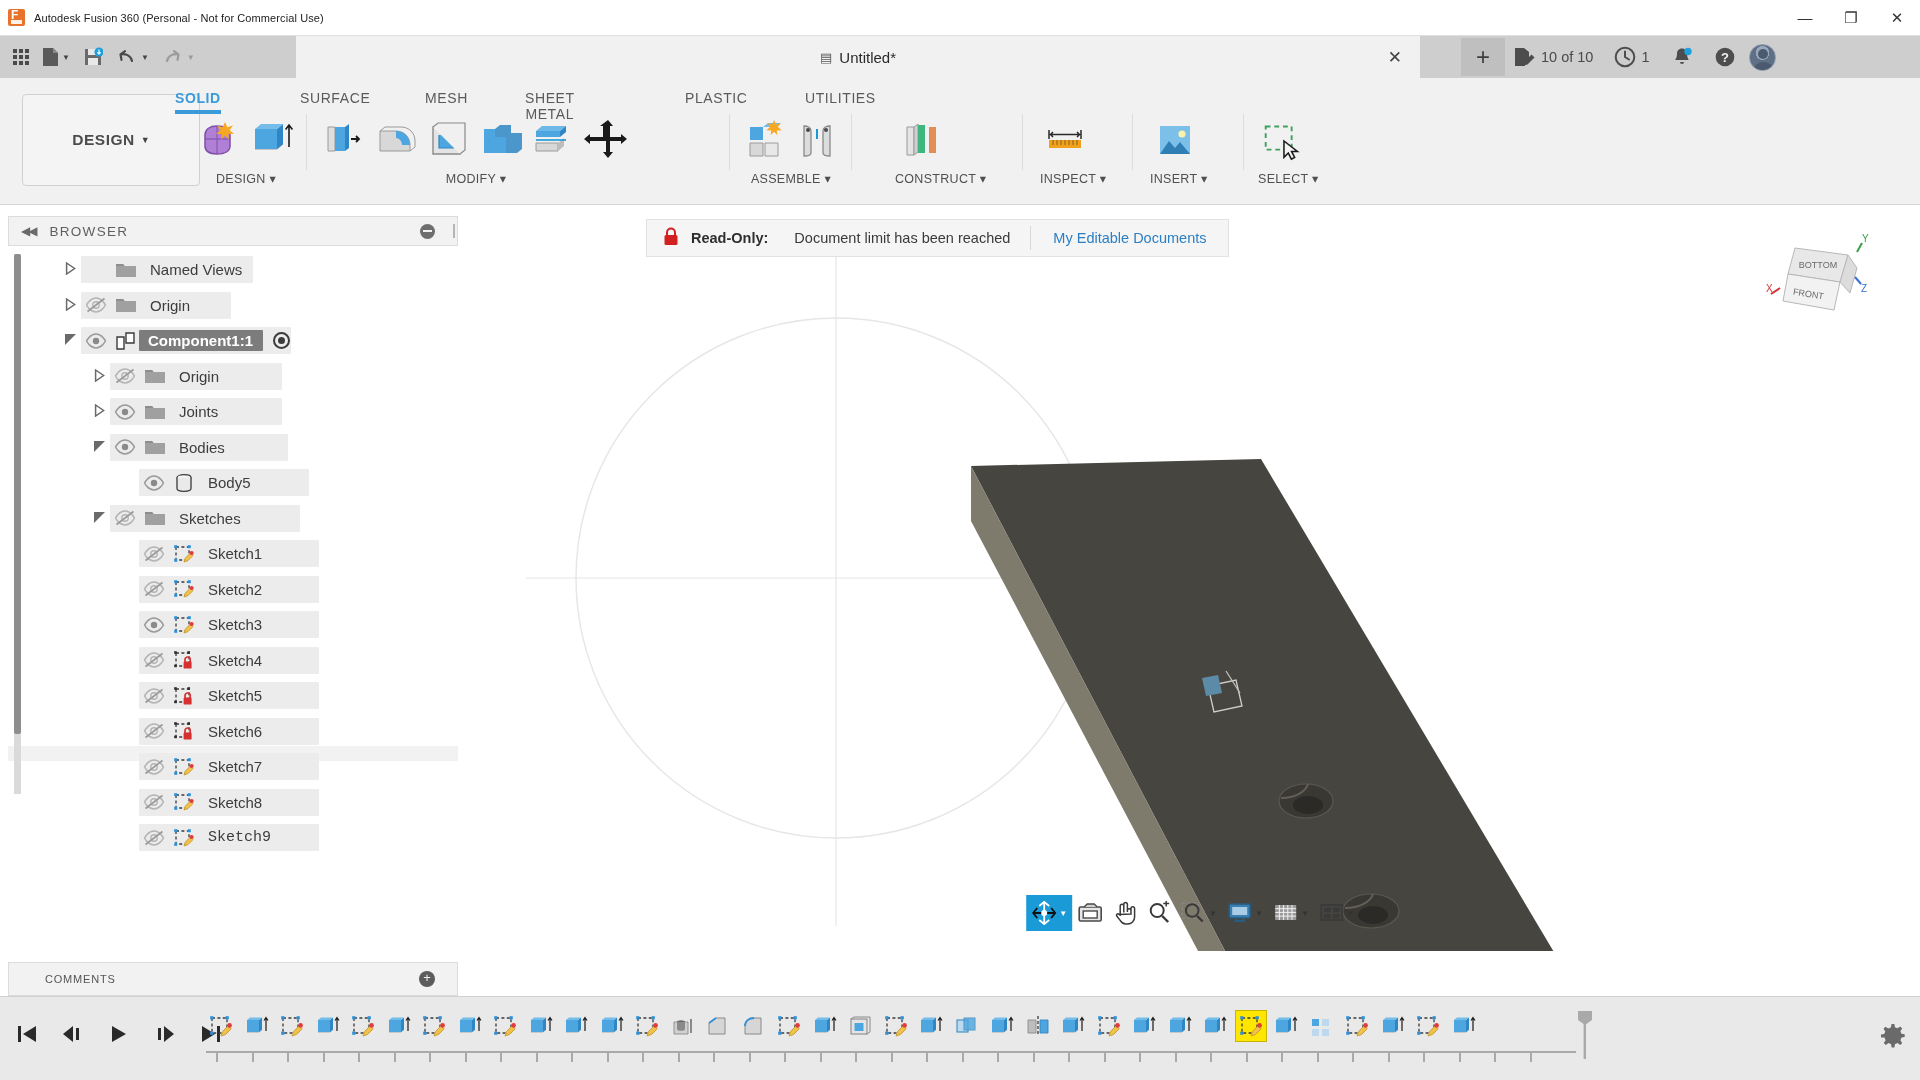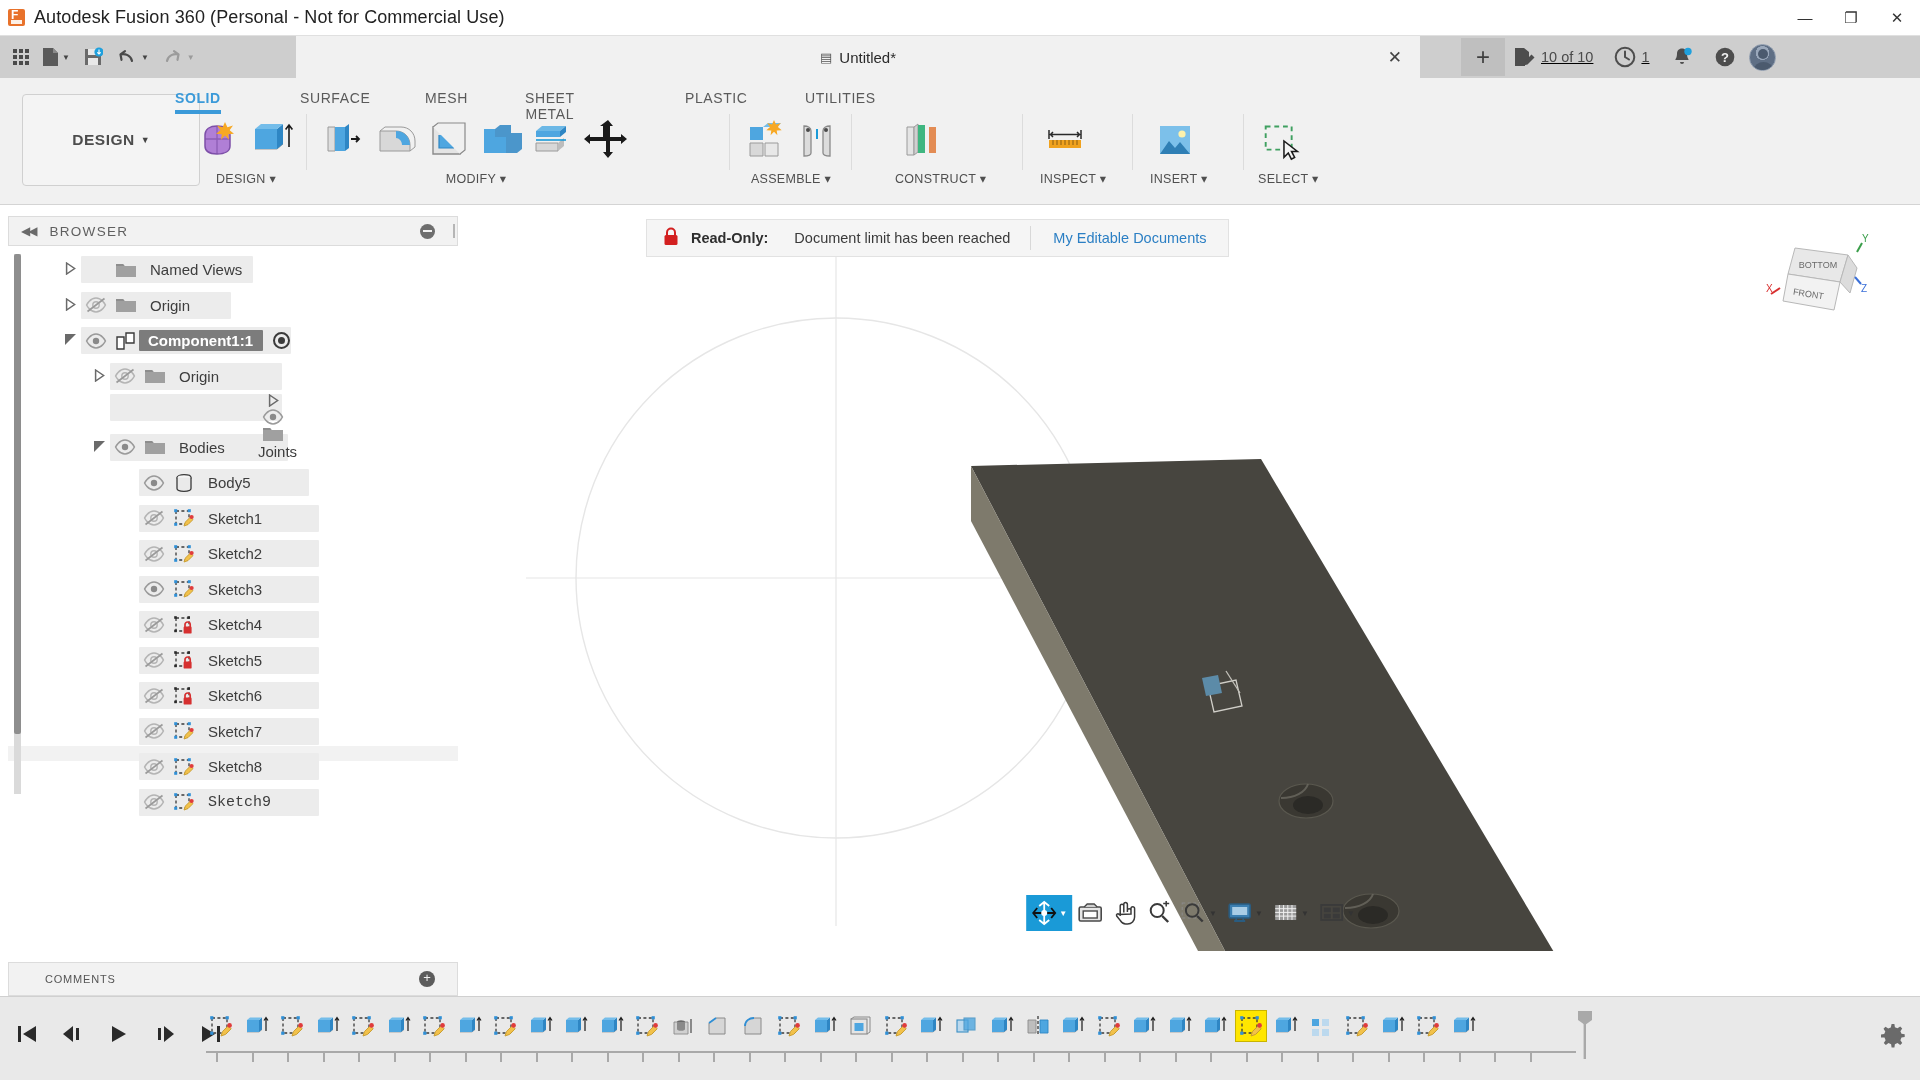--- a/index.html
+++ b/index.html
@@ -22,21 +22,21 @@
     background: #e8722b; border-radius: 2px; position: relative; flex: none;
   }
   #app-logo::after {
     content: "F"; position: absolute; left: 3px; top: -1px;
     color: #fff; font-size: 12px; font-weight: bold;
   }
   #app-logo::before {
     content: ""; position: absolute; left: 3px; bottom: 2px;
     width: 11px; height: 4px; background: #fdf0e6;
   }
-  #title-text { font-size: 18px; color: #222; letter-spacing: 0.1px; }
+  #title-text { font-size: 11px; color: #222; letter-spacing: 0.1px; }
   .winbtn {
     width: 46px; height: 36px; display: flex; align-items: center;
     justify-content: center; color: #333; font-size: 15px;
   }
   #winbtns { margin-left: auto; display: flex; }
 
   
   #qat-row {
     position: absolute; top: 36px; left: 0; width: 1920px; height: 42px;
     background: #f1f1f1;
@@ -68,21 +68,21 @@
   #doc-close { position: absolute; right: 18px; top: 11px; font-size: 17px; color: #444; }
   #newtab-btn {
     position: absolute; right: 415px; top: 2px; width: 44px; height: 38px;
     background: #bfbfbf; display: flex; align-items: center; justify-content: center;
     font-size: 24px; color: #3f3f3f; font-weight: 300;
   }
   #qat-right {
     position: absolute; right: 0; top: 0; height: 42px; width: 415px;
     display: flex; align-items: center; gap: 5px; padding-right: 10px;
   }
-  .qr-item { display: flex; align-items: center; gap: 5px; padding: 0 8px; height: 34px; text-decoration: underline; }
+  .qr-item { display: flex; align-items: center; gap: 5px; padding: 0 8px; height: 34px; }
   .qr-text { font-size: 14.5px; color: #4a4a4a; }
   #avatar {
     width: 27px; height: 27px; border-radius: 50%;
     background: radial-gradient(circle at 50% 32%, #9aa8bb 0 32%, #5f6f85 33% 100%);
     border: 1px solid #8c9aad; position: relative; overflow: hidden;
   }
   #avatar::after {
     content: ""; position: absolute; left: 4px; bottom: -7px;
     width: 19px; height: 15px; border-radius: 50% 50% 0 0; background: #4b5a6e;
   }
@@ -574,21 +574,21 @@
             </svg>
           </span>
           <span class="ticon">
             <svg width="22" height="18" viewBox="0 0 22 18">
               <path d="M1 3h7l1.6 2H21v11H1z" fill="#a0a0a0"></path>
               <path d="M1 3h7l1.6 2H1z" fill="#8d8d8d"></path>
             </svg>
           </span>
           <span class="tlabel">Origin</span>
         </div>
-        <div class="trow" style="padding-left: 58px; flex-direction: column;">
+        <div class="trow" style="padding-left: 58px;">
           <div class="rowbg" style="left: 80px; width: 172px;"></div>
           <span class="arrow"><svg width="11" height="13" viewBox="0 0 11 13">
               <path d="M1.6 1l8 5.5-8 5.5z" fill="none" stroke="#6a6a6a" stroke-width="1.5"></path>
             </svg></span>
           <span class="eye">
             <svg width="22" height="16" viewBox="0 0 22 16">
               <path d="M11 1C5 1 1.6 8 1.6 8S5 15 11 15s9.4-7 9.4-7S17 1 11 1z" fill="none" stroke="#9a9a9a" stroke-width="1.6"></path>
               <circle cx="11" cy="8" r="3.2" fill="#8a8a8a"></circle>
             </svg>
           </span>
@@ -628,20 +628,40 @@
               <circle cx="11" cy="8" r="3.2" fill="#8a8a8a"></circle>
             </svg>
           </span>
           <span class="ticon">
             <svg width="20" height="20" viewBox="0 0 20 20">
               <ellipse cx="10" cy="4.5" rx="7" ry="2.8" fill="#f6f6f6" stroke="#3a3a3a" stroke-width="1.3"></ellipse>
               <path d="M3 4.5v11c0 1.6 3.1 2.8 7 2.8s7-1.2 7-2.8v-11" fill="#eaeaea" stroke="#3a3a3a" stroke-width="1.3"></path>
             </svg>
           </span>
           <span class="tlabel">Body5</span>
+        </div>
+        <div class="trow" style="padding-left: 58px;">
+          <div class="rowbg" style="left: 80px; width: 190px;"></div>
+          <span class="arrow"><svg width="13" height="13" viewBox="0 0 13 13">
+              <path d="M1 1v11h11z" fill="#6a6a6a" transform="scale(1,-1) translate(0,-13)"></path>
+            </svg></span>
+          <span class="eye">
+            <svg width="22" height="16" viewBox="0 0 22 16">
+              <path d="M11 1C5 1 1.6 8 1.6 8S5 15 11 15s9.4-7 9.4-7S17 1 11 1z" fill="none" stroke="#b4b4b4" stroke-width="1.6"></path>
+              <circle cx="11" cy="8" r="3.2" fill="none" stroke="#b4b4b4" stroke-width="1.4"></circle>
+              <path d="M2.5 14.5L19.5 1.5" stroke="#9a9a9a" stroke-width="1.6"></path>
+            </svg>
+          </span>
+          <span class="ticon">
+            <svg width="22" height="18" viewBox="0 0 22 18">
+              <path d="M1 3h7l1.6 2H21v11H1z" fill="#a0a0a0"></path>
+              <path d="M1 3h7l1.6 2H1z" fill="#8d8d8d"></path>
+            </svg>
+          </span>
+          <span class="tlabel">Sketches</span>
         </div>
         <div class="trow" style="padding-left: 87px;">
           <div class="rowbg" style="left: 109px; width: 180px;"></div>
           <span class="arrow"></span>
           <span class="eye">
             <svg width="22" height="16" viewBox="0 0 22 16">
               <path d="M11 1C5 1 1.6 8 1.6 8S5 15 11 15s9.4-7 9.4-7S17 1 11 1z" fill="none" stroke="#b4b4b4" stroke-width="1.6"></path>
               <circle cx="11" cy="8" r="3.2" fill="none" stroke="#b4b4b4" stroke-width="1.4"></circle>
               <path d="M2.5 14.5L19.5 1.5" stroke="#9a9a9a" stroke-width="1.6"></path>
             </svg>

